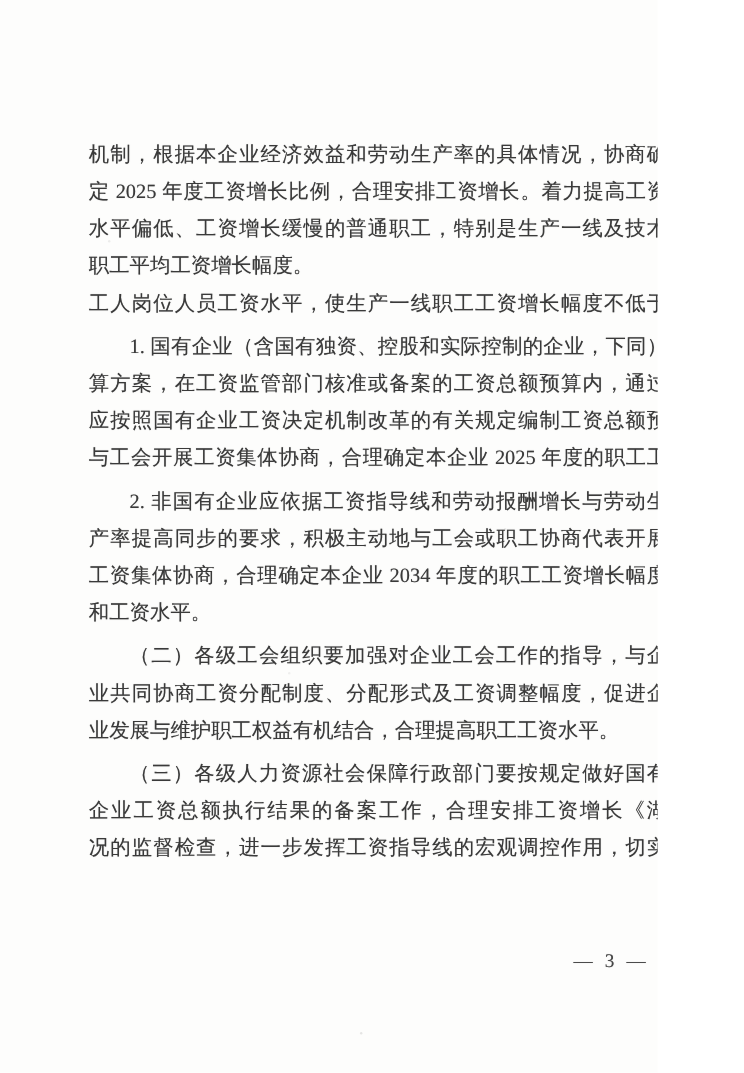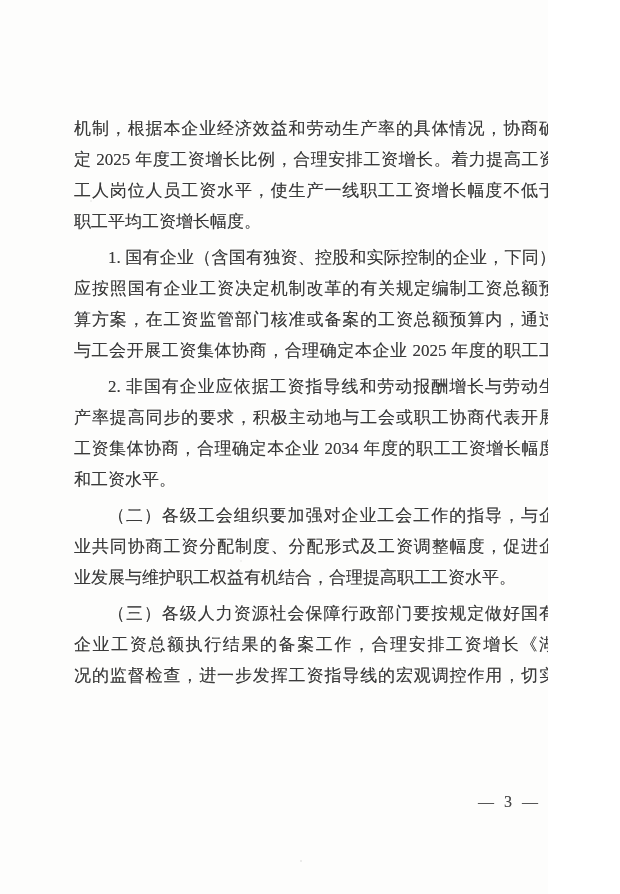--- a/index.html
+++ b/index.html
@@ -65,27 +65,28 @@
 </style>
 </head>
 <body>
 
 <div class="page">
   <div class="speck" style="left: 300px; top: 860px;"></div>
   <div class="text-block" id="paragraphs">
       <div class="paragraph">
         <div class="line">机制，根据本企业经济效益和劳动生产率的具体情况，协商确</div>
         <div class="line">定 2025 年度工资增长比例，合理安排工资增长。着力提高工资</div>
+        <div class="line">水平偏低、工资增长缓慢的普通职工，特别是生产一线及技术</div>
+        <div class="line para-end">职工平均工资增长幅度。</div>
         <div class="line">工人岗位人员工资水平，使生产一线职工工资增长幅度不低于</div>
-        <div class="line para-end">职工平均工资增长幅度。</div>
       </div>
       <div class="paragraph">
         <div class="line indent">1. 国有企业（含国有独资、控股和实际控制的企业，下同）</div>
+        <div class="line">算方案，在工资监管部门核准或备案的工资总额预算内，通过</div>
         <div class="line">应按照国有企业工资决定机制改革的有关规定编制工资总额预</div>
-        <div class="line">算方案，在工资监管部门核准或备案的工资总额预算内，通过</div>
         <div class="line">与工会开展工资集体协商，合理确定本企业 2025 年度的职工工</div>
       </div>
       <div class="paragraph">
         <div class="line indent">2. 非国有企业应依据工资指导线和劳动报酬增长与劳动生</div>
         <div class="line">产率提高同步的要求，积极主动地与工会或职工协商代表开展</div>
         <div class="line">工资集体协商，合理确定本企业 2034 年度的职工工资增长幅度</div>
         <div class="line para-end">和工资水平。</div>
       </div>
       <div class="paragraph">
         <div class="line indent">（二）各级工会组织要加强对企业工会工作的指导，与企</div>

